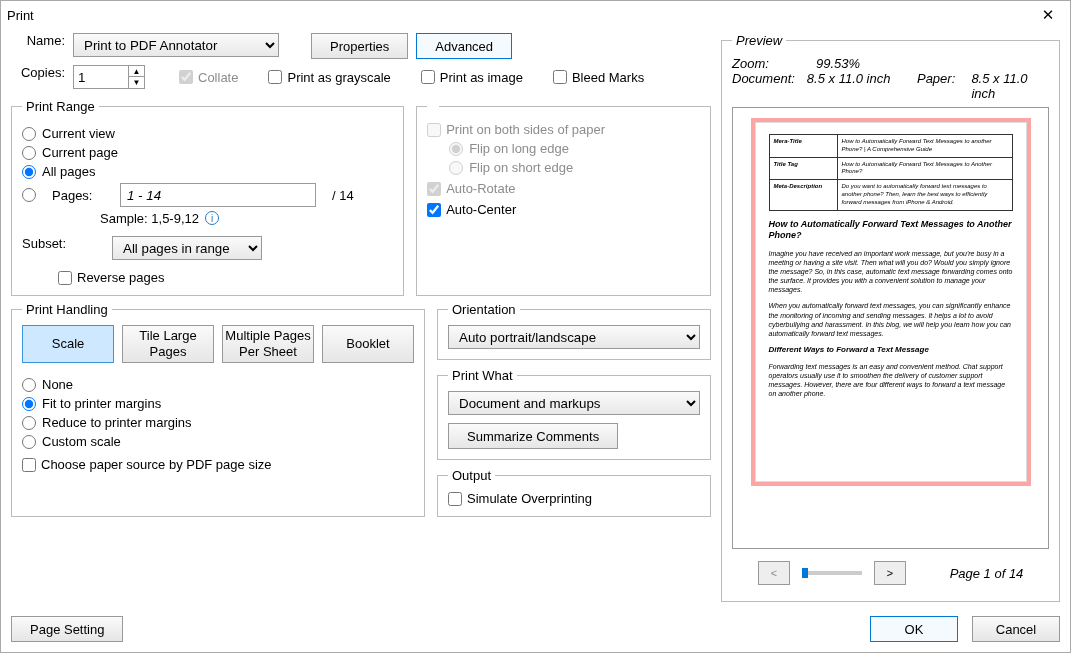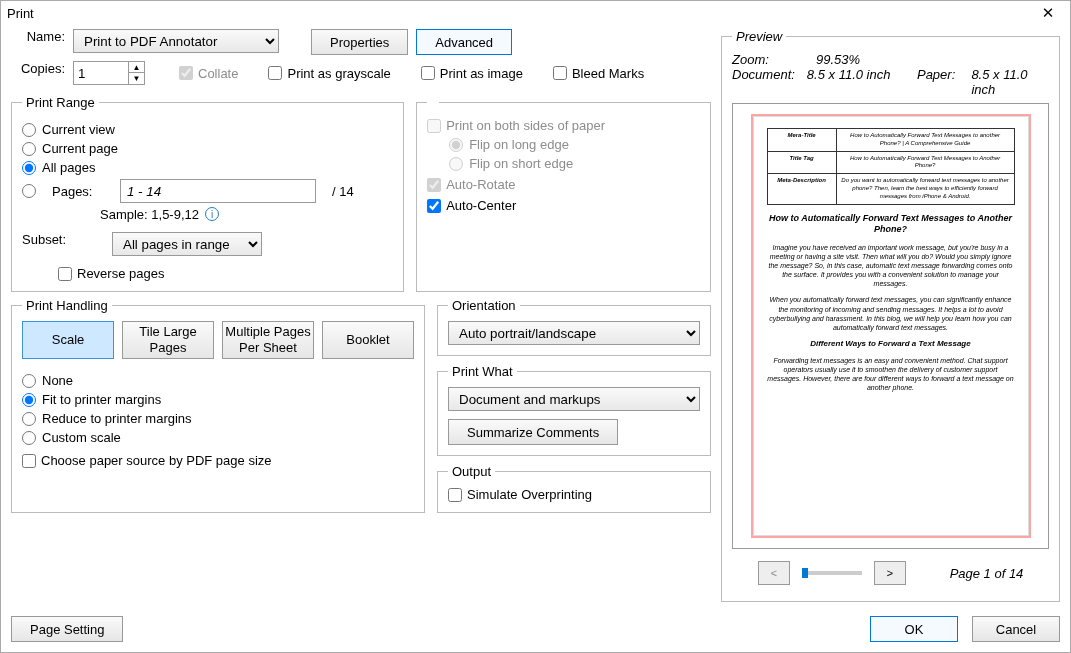--- a/index.html
+++ b/index.html
@@ -30,21 +30,21 @@
   .two-col { display:flex; gap:12px; }
   .col { flex:1; }
   input.txt { height:24px; border:1px solid #999; padding:0 6px; }
   .seg { display:flex; gap:8px; }
   .seg .btn { width:92px; padding:0; text-align:center; line-height:1.2; display:flex;align-items:center;justify-content:center; height:38px;}
   .seg .btn.multi{flex-direction:column;}
   .seg .btn.active { background:#cde8ff; border:1px solid #3a94de;}
   .info-ic { width:14px;height:14px;border-radius:50%;border:1px solid #2a7abf;color:#2a7abf;font-size:10px;display:inline-flex;align-items:center;justify-content:center;}
   .preview-head { font-size:13px; }
   .preview-box { flex:1; border:1px solid #999; background:#fff; padding:10px; display:flex; align-items:flex-start; justify-content:center;}
-  .page { width:280px; height:424px; border:2px solid #fca5a5; box-shadow:0 0 0 1px #ddd inset; padding:12px 14px; font-size:7px; line-height:1.3; overflow:hidden;text-align:center;}
+  .page { width:280px; height:368px; border:4px solid #fca5a5; box-shadow:0 0 0 1px #ddd inset; padding:12px 14px; font-size:7px; line-height:1.3; overflow:hidden;}
   .page table{width:100%;border-collapse:collapse;font-size:6px;}
   .page td{border:1px solid #333;padding:3px 4px;vertical-align:top;}
   .page h3{font-size:9px;margin:8px 0 4px;}
   .page h4{font-size:8px;margin:6px 0 3px;}
   .pager { display:flex; align-items:center; gap:12px; justify-content:center; padding:6px 0;}
   .pgbtn { width:32px;height:24px;border:1px solid #999;background:#eee;display:flex;align-items:center;justify-content:center;font-size:11px;}
   .slider { width:60px;height:4px;background:#ccc;position:relative;}
   .slider .thumb{position:absolute;left:0;top:-3px;width:6px;height:10px;background:#0078d7;}
   .footer { display:flex; justify-content:space-between; align-items:center; padding:6px 10px 10px;}
   .footer .right-btns{display:flex;gap:14px;}

